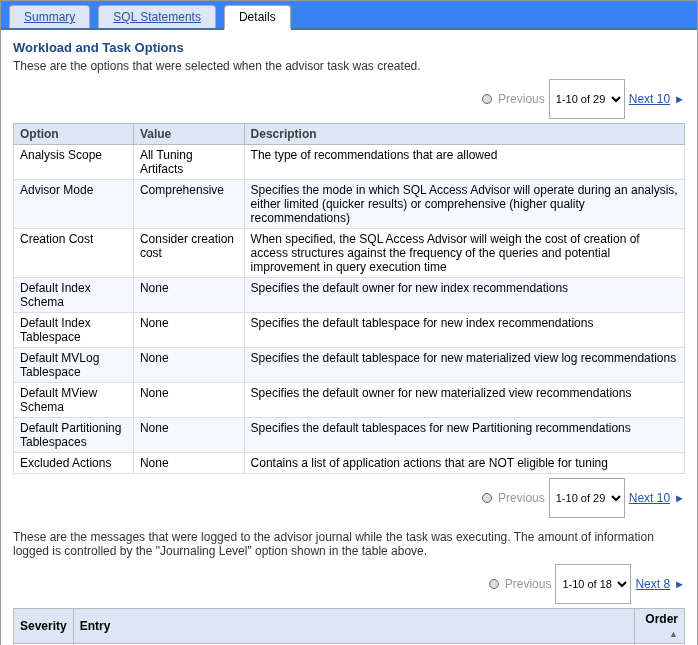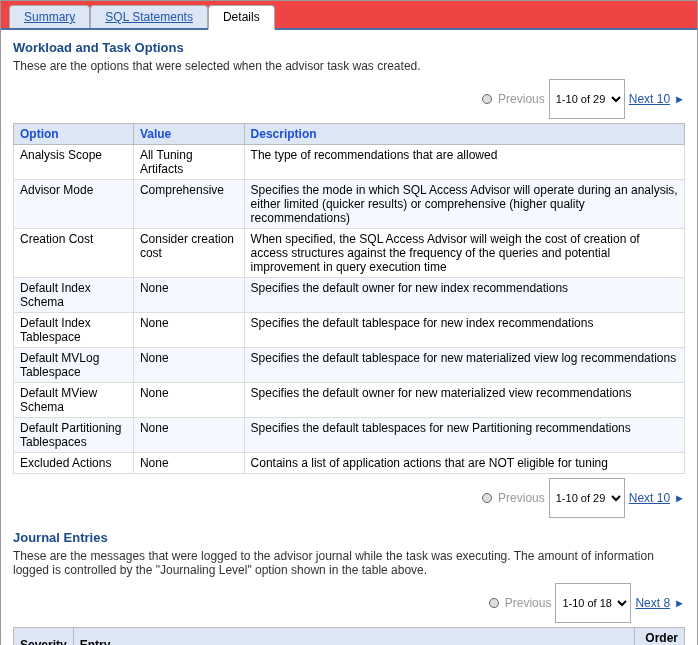--- a/index.html
+++ b/index.html
@@ -11,24 +11,24 @@
     }
     .main-container {
       width: 698px;
       background: #f0f0f0;
       border: 1px solid #999;
     }
     
     .tabs-bar {
       display: flex;
       align-items: flex-end;
-      background: #ef4444;
+      background: #3b82f6;
       border-bottom: 2px solid #4a6fa5;
       padding: 4px 8px 0 8px;
-      gap: 0;
+      gap: 8px;
     }
     .tab {
       padding: 4px 14px;
       border: 1px solid #aaa;
       border-bottom: none;
       border-radius: 4px 4px 0 0;
       background: #dce6f5;
       cursor: pointer;
       font-size: 12px;
       color: #2255aa;
@@ -103,21 +103,21 @@
       border-collapse: collapse;
       font-size: 12px;
       margin-bottom: 0;
     }
     .data-table th {
       background: #dce6f5;
       border: 1px solid #bbb;
       padding: 3px 6px;
       text-align: left;
       font-weight: bold;
-      color: #1d4ed8;
+      color: #404040;
     }
     .data-table td {
       border: 1px solid #ddd;
       padding: 3px 6px;
       vertical-align: top;
     }
     .data-table tr:nth-child(odd) td {
       background: #fff;
     }
     .data-table tr:nth-child(even) td {
@@ -266,21 +266,20 @@
         <span class="prev-label">Previous</span>
         <select class="page-select">
           <option>1-10 of 29</option>
         </select>
         <span class="next-link">Next 10</span>
         <span class="nav-arrow">►</span>
       </div>
     </div>
 
     <div class="journal-section">
-      <div class="section-title">Journal Entries</div>
       <div class="section-desc">These are the messages that were logged to the advisor journal while the task was executing. The amount of information logged is controlled by the "Journaling Level" option shown in the table above.</div>
 
       <div class="pagination-row">
         <span class="radio-dot"></span>
         <span class="prev-label">Previous</span>
         <select class="page-select">
           <option>1-10 of 18</option>
         </select>
         <span class="next-link">Next 8</span>
         <span class="nav-arrow">►</span>

